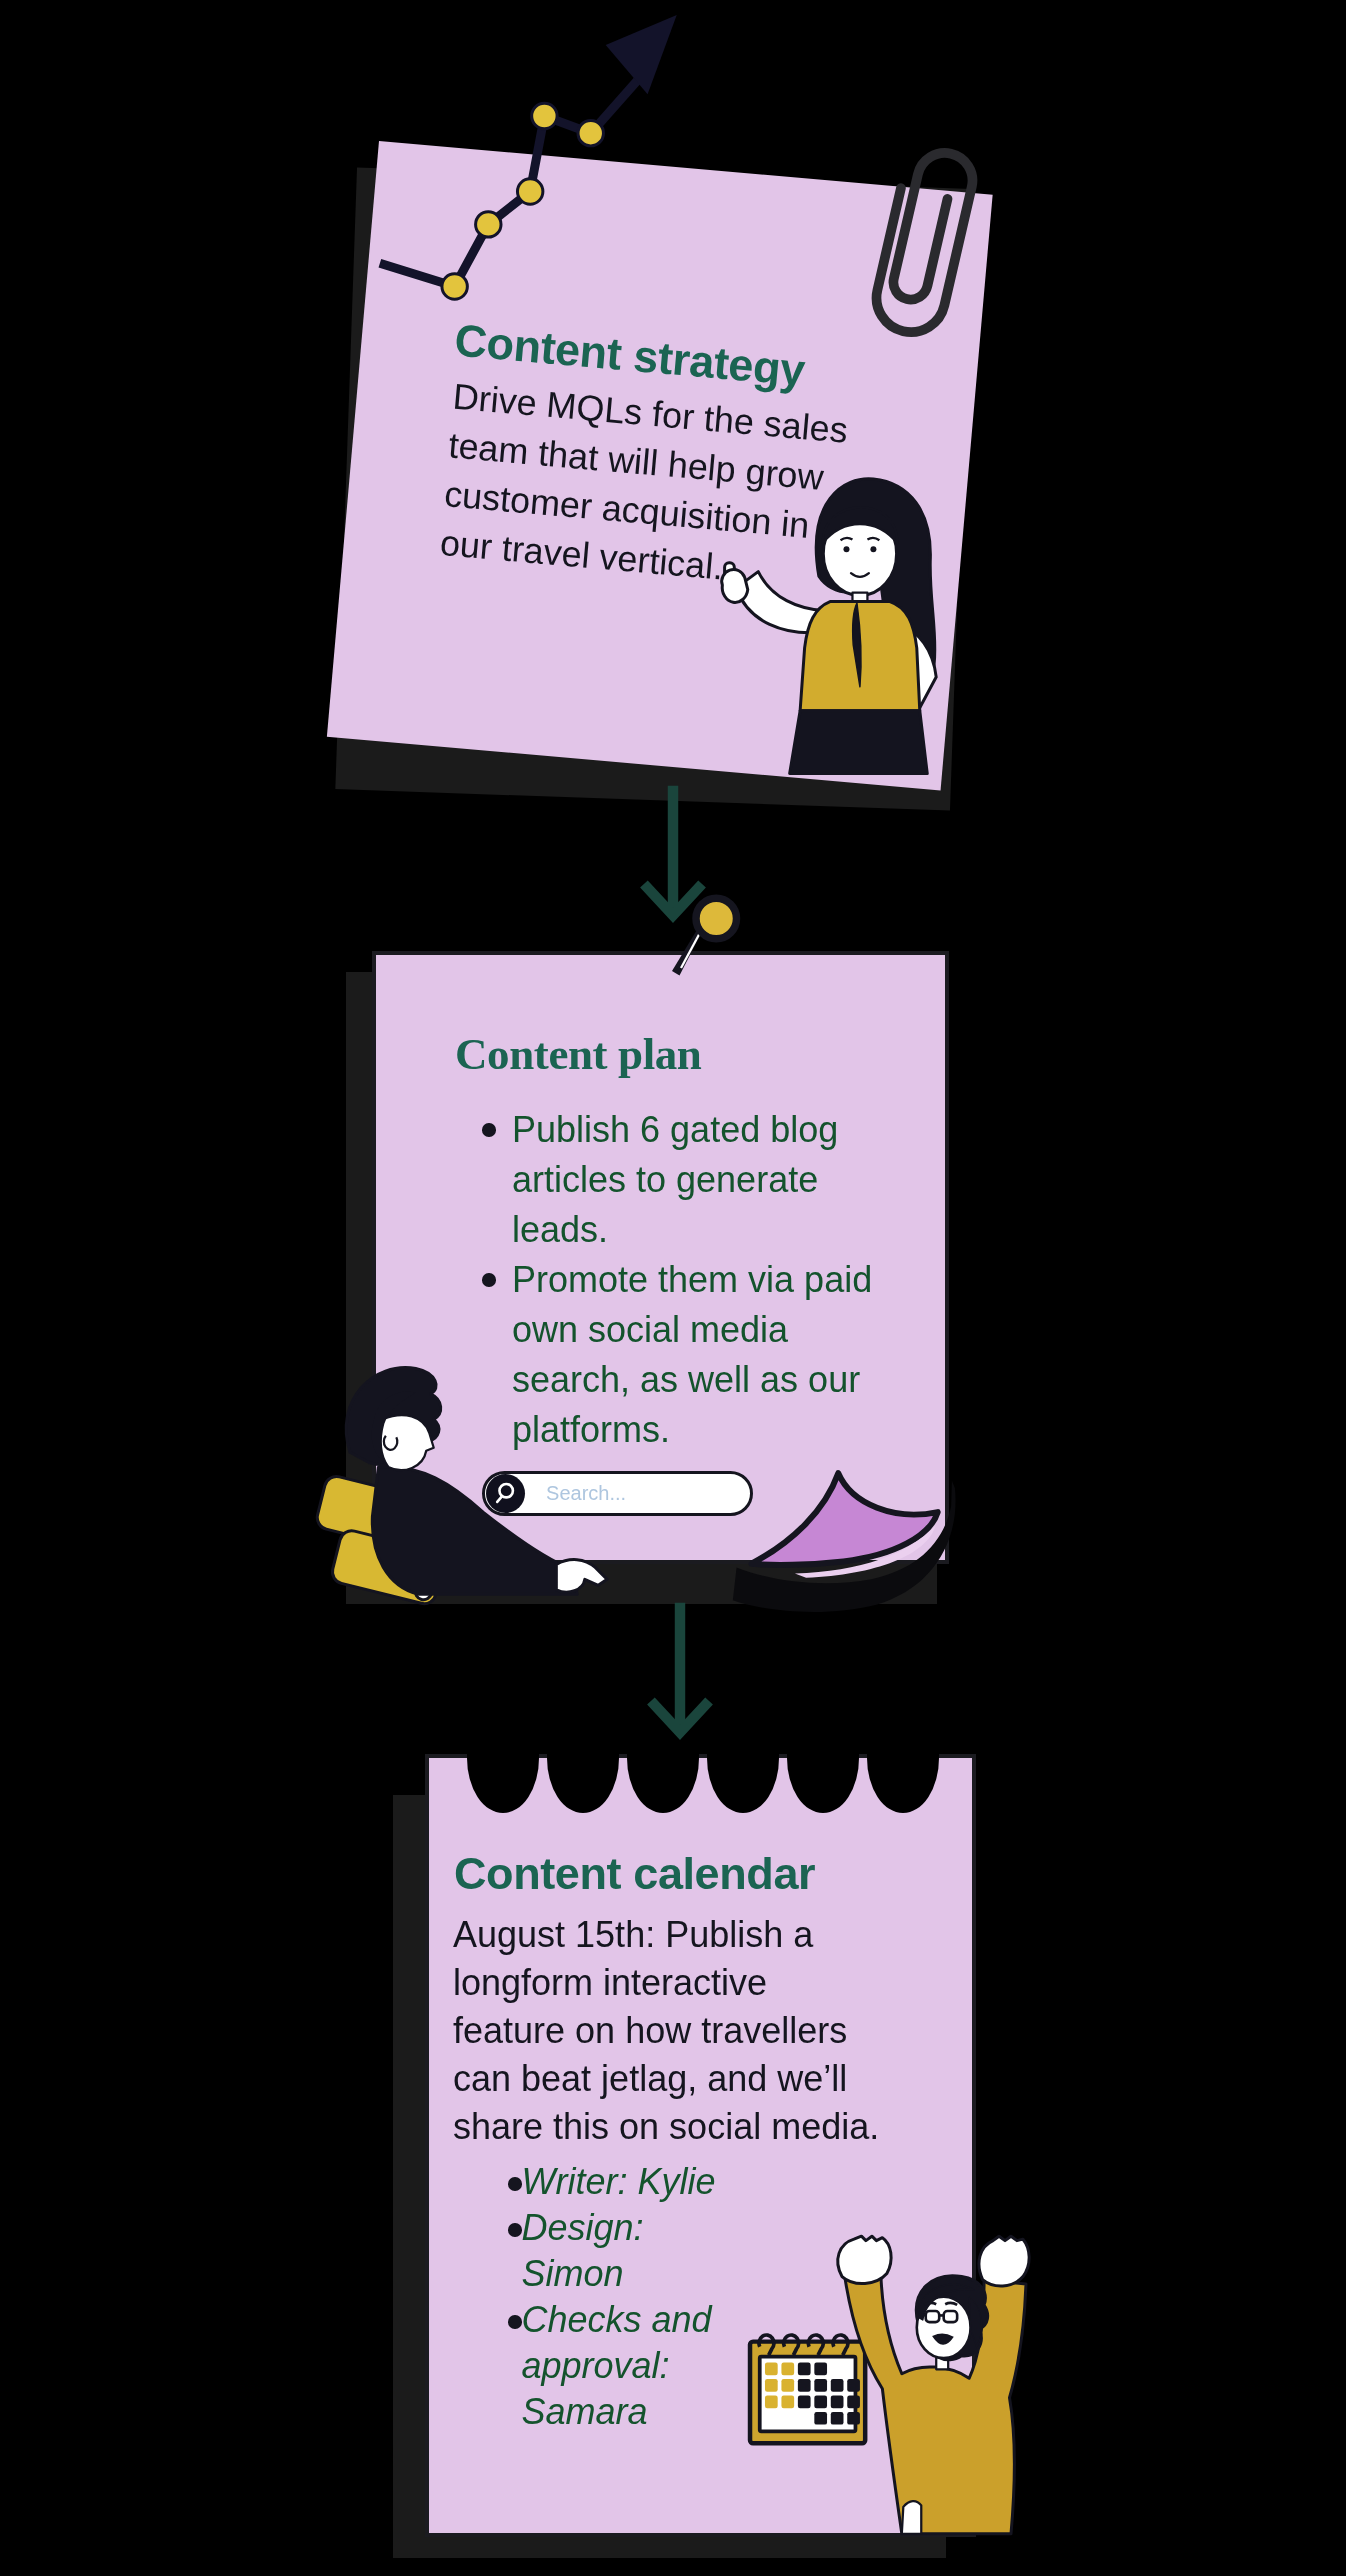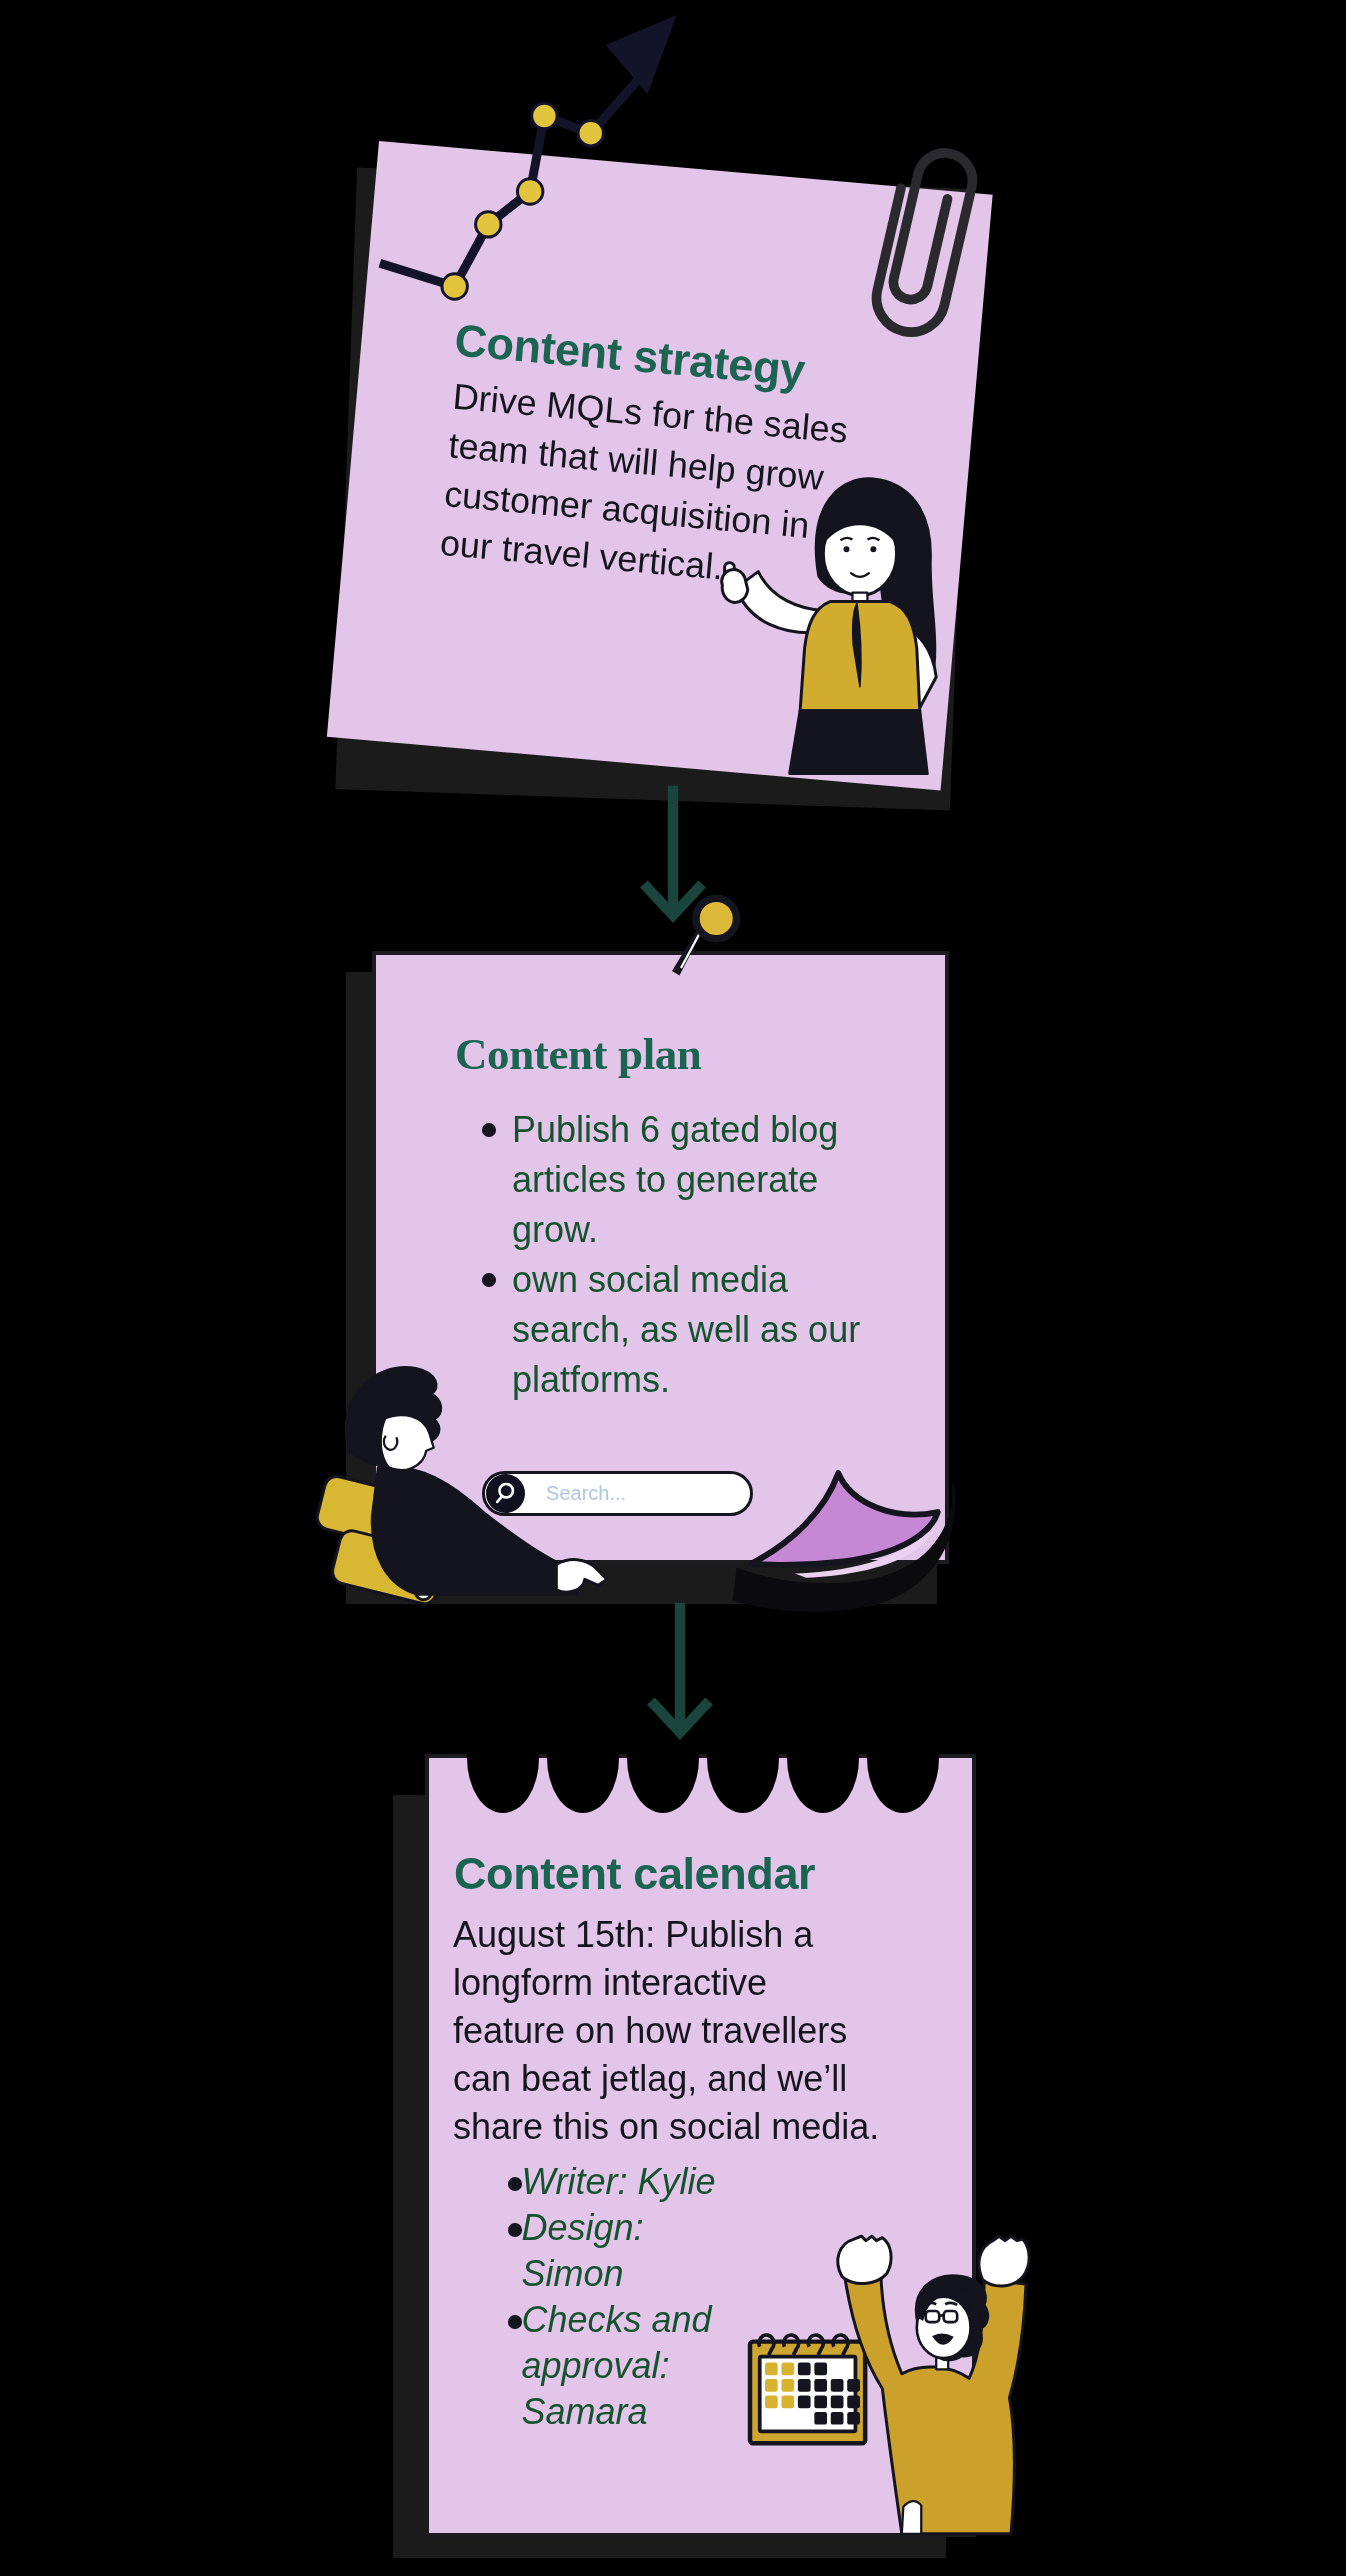--- a/index.html
+++ b/index.html
@@ -118,26 +118,27 @@
   <div class="note-shadow" id="note2-shadow"></div>
 
   <div class="note bordered" id="note2">
     <div class="note-title" style="left:79px;top:73px;font-family:Liberation Serif, serif;">Content plan</div>
     <div class="bullets lh67" style="left:106px;top:150px;">
       <div class="bullet">
         <span class="dot"></span>
         <span class="lines">
           <div>Publish 6 gated blog</div>
           <div>articles to generate</div>
-          <div>grow.</div>
+          <div>leads.</div>
         </span>
       </div>
       <div class="bullet">
         <span class="dot"></span>
         <span class="lines">
+          <div>Promote them via paid</div>
           <div>own social media</div>
           <div>search, as well as our</div>
           <div>platforms.</div>
         </span>
       </div>
     </div>
 
     <div class="searchbar">
       <span class="search-circle">
         <svg width="25.4" height="25.4" viewBox="0 0 34 34" style="position:static;">

